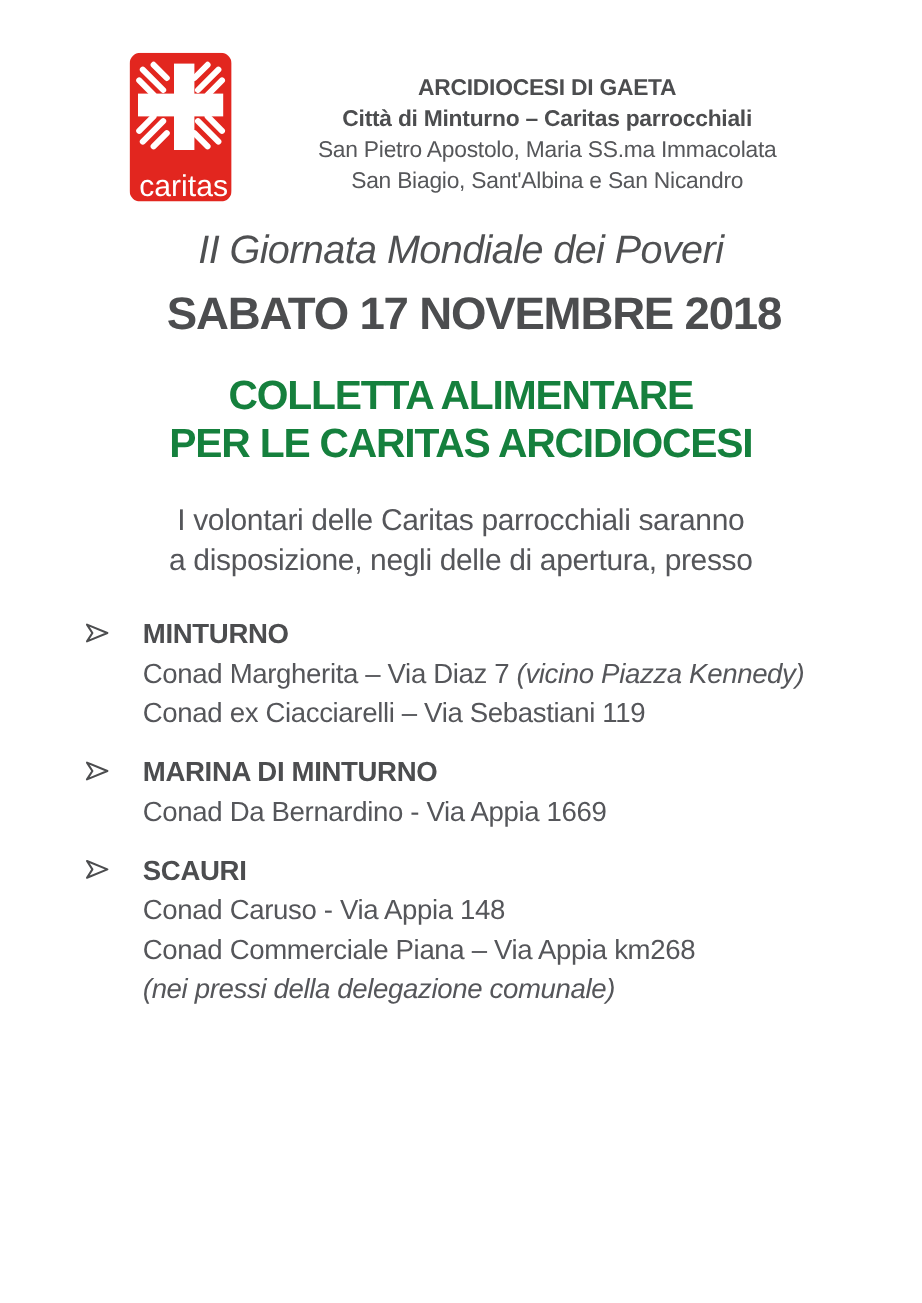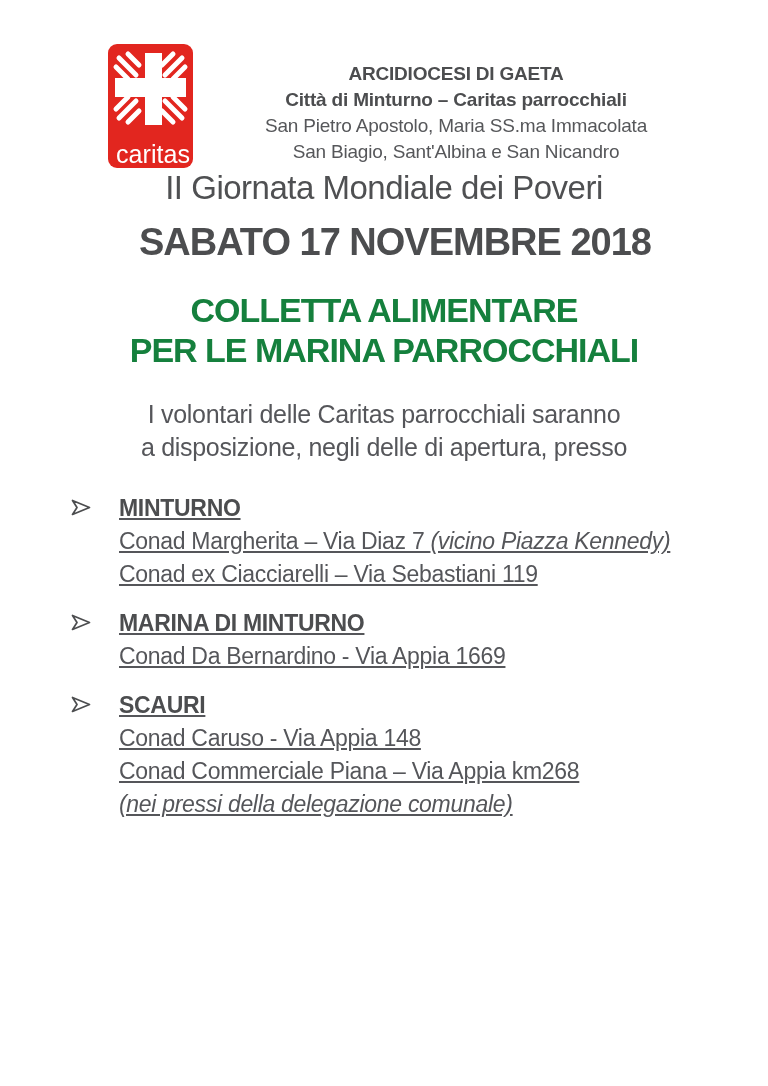--- a/index.html
+++ b/index.html
@@ -47,22 +47,23 @@
   .main-title {
     margin-top: 24px;
     text-align: center;
     font-weight: bold;
     font-size: 44px;
     line-height: 53px;
     letter-spacing: -1px;
     color: #4C4D4F;
   }
   .subtitle {
-    margin-top: 0;
-    text-align: center;
+    margin-top: 20px;
+    text-align: center;
+    font-style: italic;
     font-size: 33px;
     line-height: 40px;
     letter-spacing: -0.5px;
     color: #4F5052;
   }
   .event-date {
     margin-top: 12px;
     text-align: center;
     font-weight: bold;
     font-size: 38px;
@@ -90,21 +91,21 @@
   }
   
   .locations {
     margin-top: 28px;
     margin-left: 71px;
     font-size: 23px;
     line-height: 33px;
     letter-spacing: -0.3px;
     color: #55565A;
   }
-  .section { margin-bottom: 16px; text-decoration: underline; }
+  .section { margin-bottom: 16px; }
   .section-header {
     font-weight: bold;
     color: #4C4D4F;
     display: flex;
     align-items: baseline;
   }
   .bullet-cell {
     display: inline-block;
     width: 48px;
     flex: 0 0 48px;
@@ -150,21 +151,21 @@
       <div>San Biagio, Sant'Albina e San Nicandro</div>
     </div>
   </div>
 
 
   <div class="subtitle">II Giornata Mondiale dei Poveri</div>
   <div class="event-date">SABATO 17 NOVEMBRE 2018</div>
 
   <div class="banner">
     <div>COLLETTA ALIMENTARE</div>
-    <div>PER LE MARINA PARROCCHIALI</div>
+    <div>PER LE CARITAS ARCIDIOCESI</div>
   </div>
 
   <div class="intro">
     <div>I volontari delle Caritas parrocchiali saranno</div>
     <div>a disposizione, negli delle di apertura, presso</div>
   </div>
 
   <div class="locations">
 
     <div class="section">

